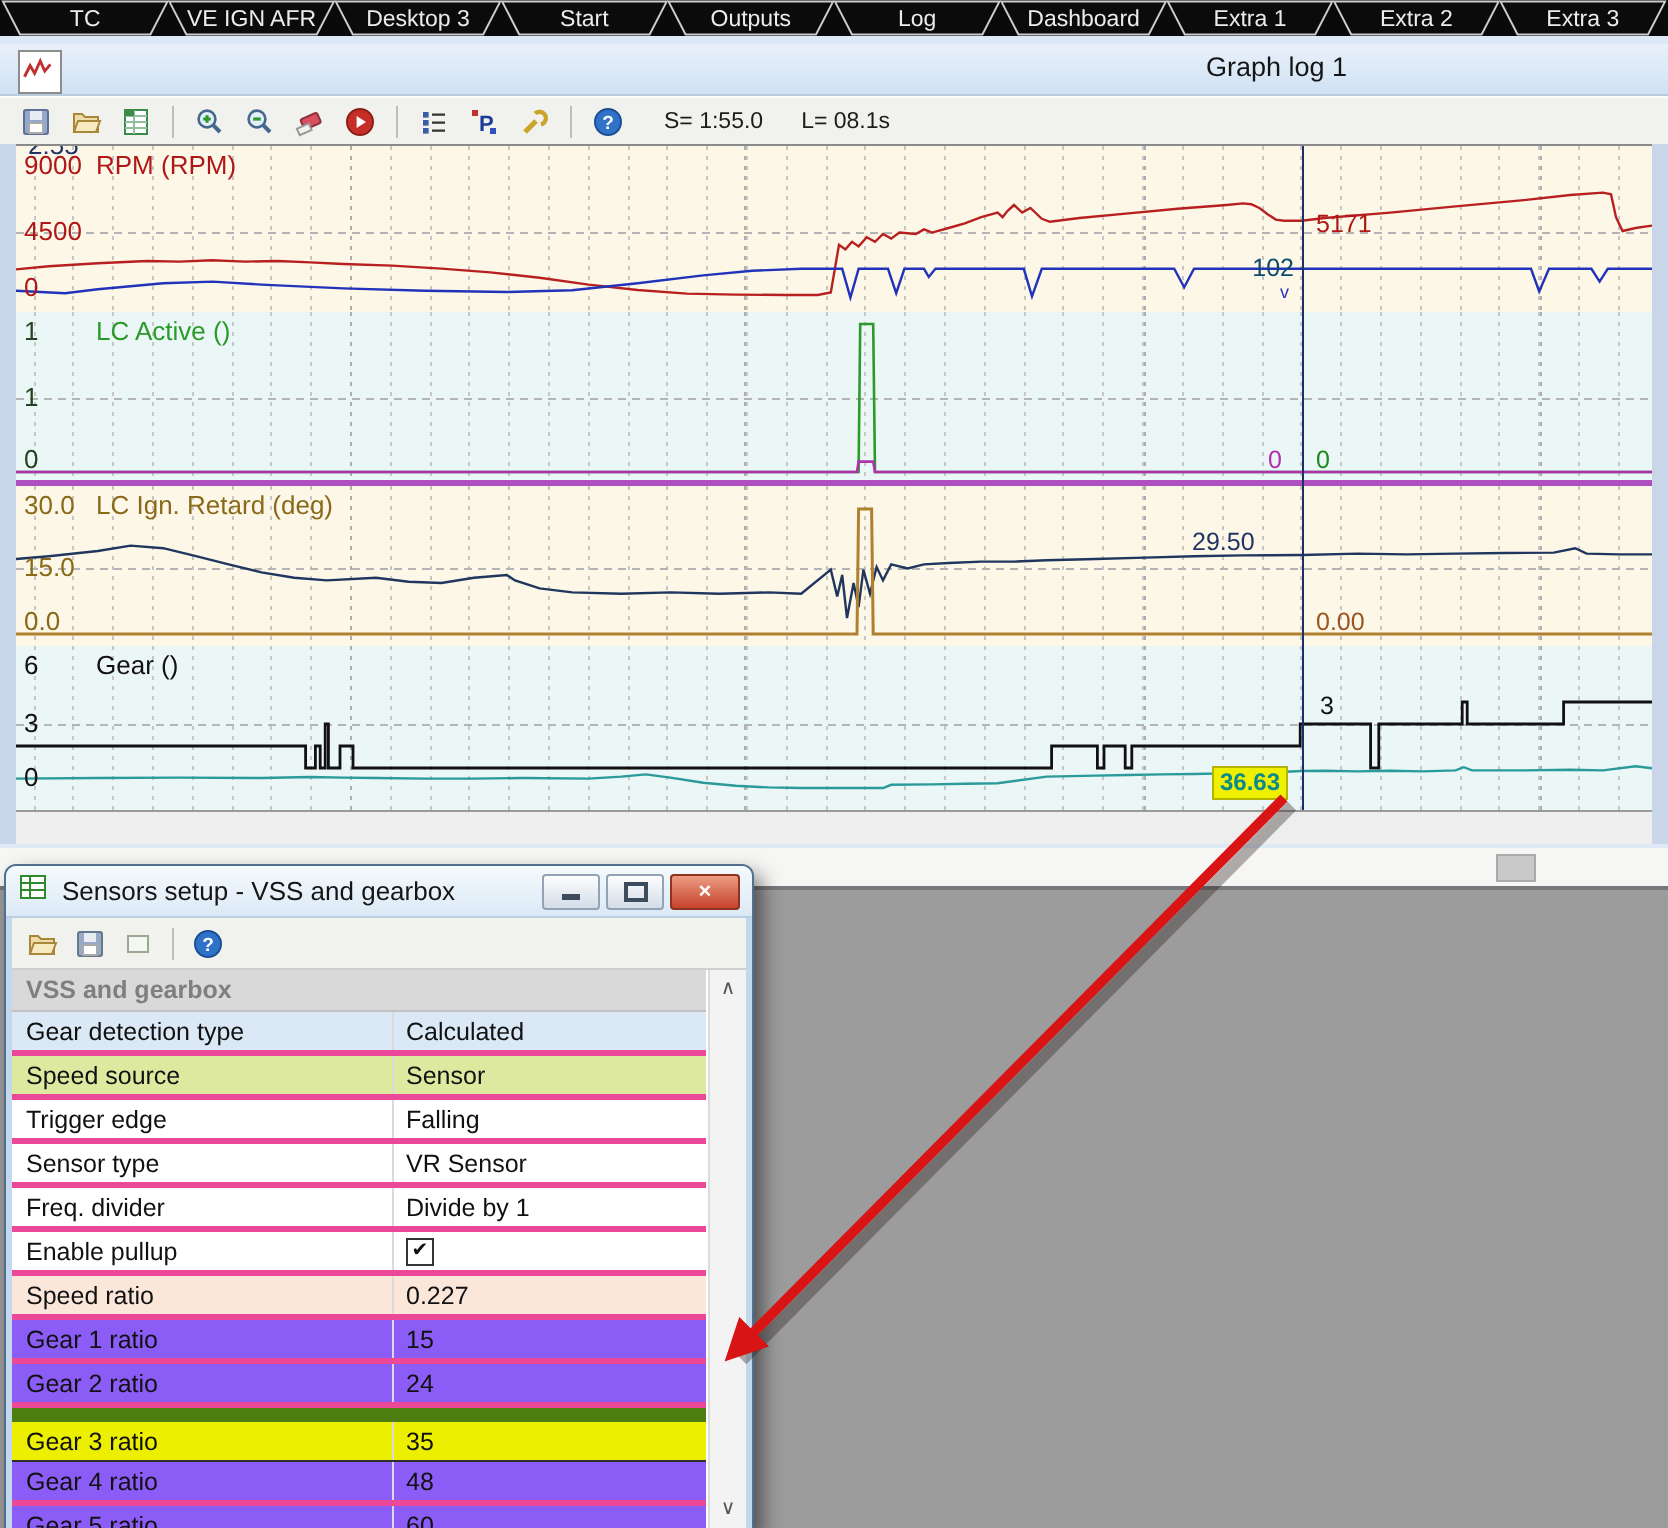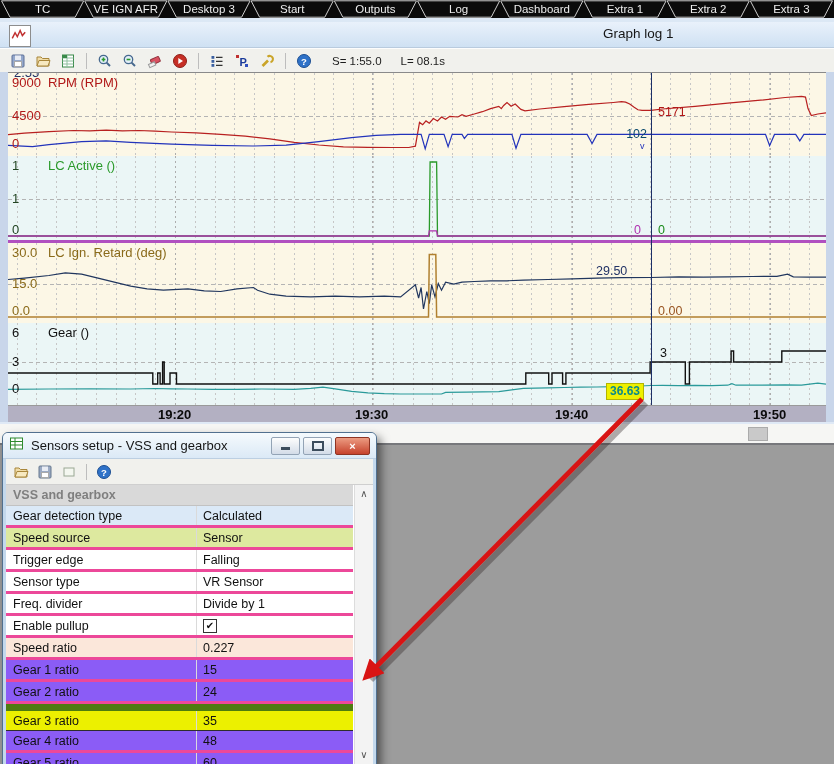--- a/index.html
+++ b/index.html
@@ -204,26 +204,20 @@
     <span class="tstatus">S= 1:55.0</span>
     <span class="tstatus">L= 08.1s</span>
   </div>
 
   <div id="plotwrap">
     <div id="edgeL"></div>
     <div id="edgeR"></div>
     <div id="plotarea">
 
       <div id="p2sep"></div>
-      <div id="timeaxis">
-          <span class="tlab" style="left: 150.036px;">19:20</span>
-          <span class="tlab" style="left: 347.01px;">19:30</span>
-          <span class="tlab" style="left: 547.011px;">19:40</span>
-          <span class="tlab" style="left: 744.967px;">19:50</span>
-        </div>
       <div id="cursor" style="left: 643px;"></div>
     <div class="panel" style="top: 0px; height: 83px; background: rgb(252, 247, 230);">
           <svg width="818" height="83">
             <line x1="9.5" y1="0" x2="9.5" y2="83" stroke="#c6c6c6" stroke-dasharray="2,3"></line>
             <line x1="28.5" y1="0" x2="28.5" y2="83" stroke="#c6c6c6" stroke-dasharray="2,3"></line>
             <line x1="48.5" y1="0" x2="48.5" y2="83" stroke="#c6c6c6" stroke-dasharray="2,3"></line>
             <line x1="68.5" y1="0" x2="68.5" y2="83" stroke="#c6c6c6" stroke-dasharray="2,3"></line>
             <line x1="88.5" y1="0" x2="88.5" y2="83" stroke="#c6c6c6" stroke-dasharray="2,3"></line>
             <line x1="108.5" y1="0" x2="108.5" y2="83" stroke="#c6c6c6" stroke-dasharray="2,3"></line>
             <line x1="127.5" y1="0" x2="127.5" y2="83" stroke="#c6c6c6" stroke-dasharray="2,3"></line>

